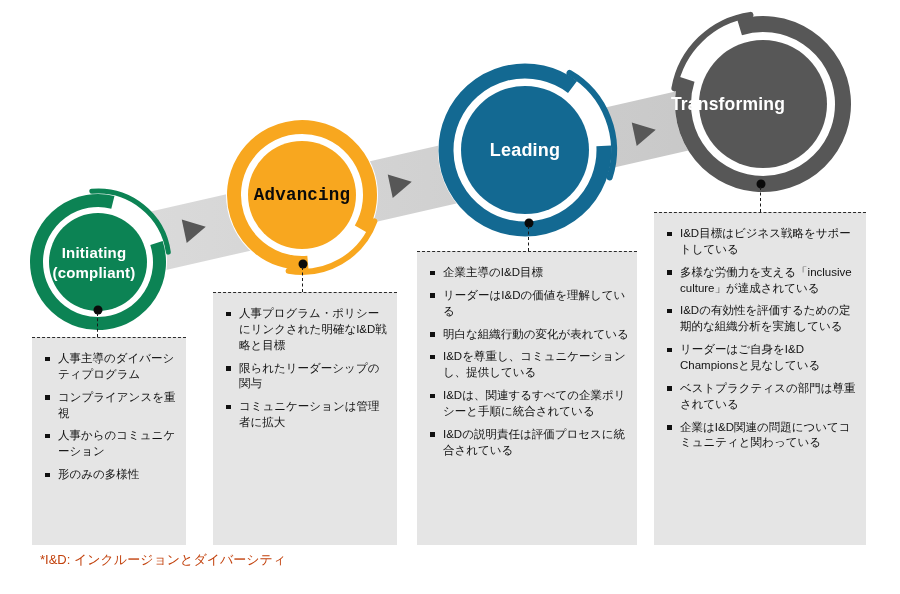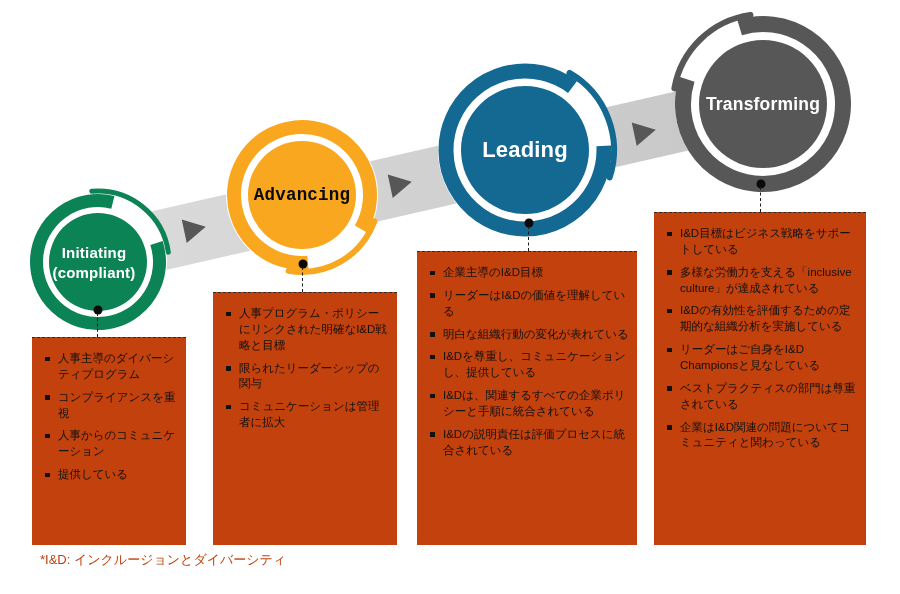--- a/index.html
+++ b/index.html
@@ -9,28 +9,28 @@
   }
   .abs{position:absolute;}
   svg{display:block;}
   
   .lbl{
     position:absolute;transform:translate(-50%,-50%);
     font-weight:bold;text-align:center;white-space:nowrap;letter-spacing:.2px;
   }
   .lbl-initiating{color:#ffffff;font-size:15px;line-height:1.3;}
   .lbl-advancing{color:#0a0a0a;font-size:17.5px;font-family:Liberation Mono, monospace;}
-  .lbl-leading{color:#ffffff;font-size:22px;}
+  .lbl-leading{color:#ffffff;font-size:18px;}
   .lbl-transforming{color:#ffffff;font-size:17.5px;}
   
   .dot{position:absolute;width:9px;height:9px;border-radius:50%;background:#0a0a0a;transform:translate(-50%,-50%);}
   .conn{position:absolute;width:0;border-left:1.5px dashed #1a1a1a;}
   
   .box{
-    position:absolute;background:#c2410c;border-top:1.2px dashed #2b2b2b;
+    position:absolute;background:#e5e5e5;border-top:1.2px dashed #2b2b2b;
     box-sizing:border-box;
   }
   .box ul{list-style:none;margin:0;padding:13px 8px 0 10px;}
   .box li{
     position:relative;padding-left:16px;margin-bottom:7px;
     font-size:11.5px;line-height:1.38;color:#111111;
   }
   .box li::before{
     content:"";position:absolute;left:3px;top:5.5px;width:4.5px;height:4.5px;background:#111111;
   }
@@ -81,37 +81,37 @@
     <path d="M 21.37 94.38 A 90 90 0 0 1 97.47 20.87" fill="none" stroke="#575757" stroke-width="6" stroke-linecap="round"></path>
     <circle cx="110" cy="110" r="64" fill="#575757"></circle>
   </svg>
 
   <div class="lbl lbl-initiating" style="left:94px;top:262px">
     <div>Initiating</div>
     <div>(compliant)</div>
   </div>
   <div class="lbl lbl-advancing" style="left:302px;top:195px">Advancing</div>
   <div class="lbl lbl-leading" style="left:525px;top:150px">Leading</div>
-  <div class="lbl lbl-transforming" style="left:763px;top:104px">Transforming</div>
+  <div class="lbl lbl-transforming" style="left:728px;top:104px">Transforming</div>
 
   <div class="dot" style="left:98px;top:310px"></div>
   <div class="dot" style="left:303px;top:264px"></div>
   <div class="dot" style="left:529px;top:223px"></div>
   <div class="dot" style="left:761px;top:184px"></div>
   <div class="conn" style="left:97px;top:313px;height:24px"></div>
   <div class="conn" style="left:302px;top:267px;height:25px"></div>
   <div class="conn" style="left:528px;top:226px;height:25px"></div>
   <div class="conn" style="left:760px;top:187px;height:25px"></div>
 
   <div class="box" style="left:32px;top:337px;width:154px;height:208px">
     <ul>
       <li>人事主導のダイバーシティプログラム</li>
       <li>コンプライアンスを重視</li>
       <li>人事からのコミュニケーション</li>
-      <li>提供している</li>
+      <li>形のみの多様性</li>
     </ul>
   </div>
 
   <div class="box" style="left:213px;top:292px;width:184px;height:253px">
     <ul>
       <li>人事プログラム・ポリシーにリンクされた明確なI&amp;D戦略と目標</li>
       <li>限られたリーダーシップの関与</li>
       <li>コミュニケーションは管理者に拡大</li>
     </ul>
   </div>

